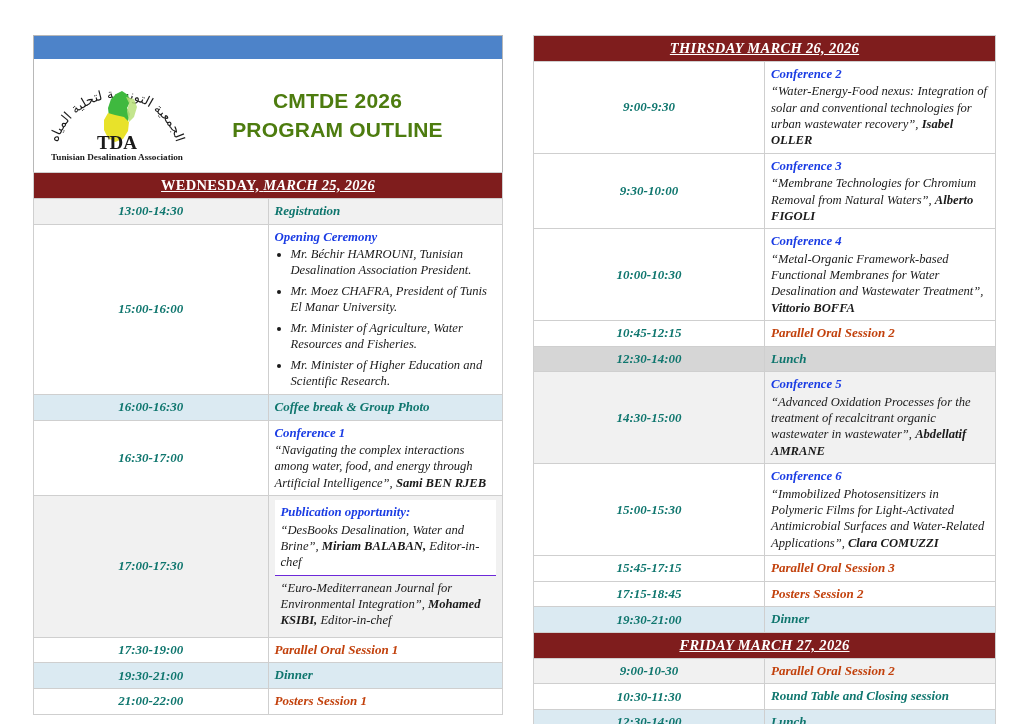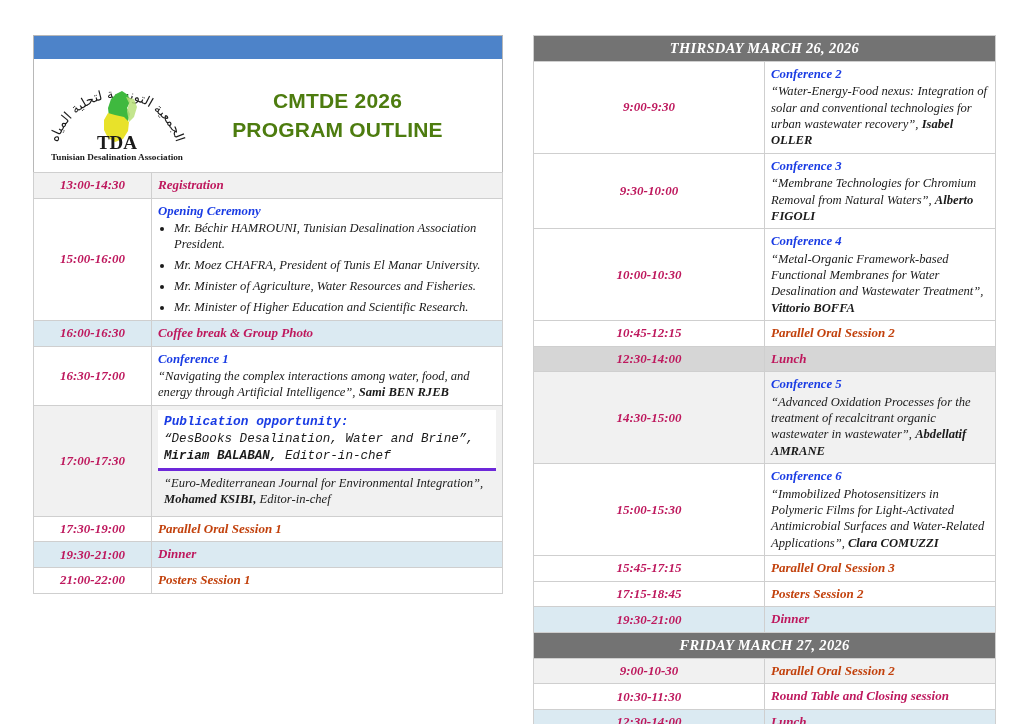--- a/index.html
+++ b/index.html
@@ -70,59 +70,60 @@
     font-family: "Liberation Sans", sans-serif;
     font-weight: bold;
     font-size: 21px;
     line-height: 1.35;
     letter-spacing: 0.2px;
     padding-right: 26px;
   }
 
   
   .dayhead {
-    background: #737373;
+    background: #7f1d1d;
     color: #ffffff;
     text-align: center;
     font-weight: bold;
     font-size: 14.5px;
     letter-spacing: .3px;
     padding: 5px 4px;
     border: 1px solid #4d83c9;
+    text-decoration: underline;
   }
   .dayhead .it { font-style: italic; }
 
   
   .bg-white { background: #ffffff; }
   .bg-gray  { background: #f1f1f1; }
   .bg-gray2 { background: #d6d6d6; }
   .bg-blue  { background: #dbeaf2; }
 
   td.time {
     width: 105px;
     text-align: center;
     font-style: italic;
     font-weight: bold;
     font-size: 13px;
-    color: #be185d;
+    color: #0f766e;
     white-space: nowrap;
   }
   .col-right td.time { width: 103px; }
 
   td.detail {
     font-size: 12.6px;
     line-height: 1.28;
     color: #1a1a1a;
     margin-left: 44px;
   }
   .lbl-plain {
     font-style: italic;
     font-weight: bold;
     font-size: 13px;
-    color: #be185d;
+    color: #0f766e;
   }
   .lbl-blue {
     font-style: italic;
     font-weight: bold;
     font-size: 13px;
     color: #c2410c;
   }
   .conf-title {
     font-style: italic;
     font-weight: bold;
@@ -151,21 +152,21 @@
   }
   ul.open-list li:last-child { margin-bottom: 0; }
 
   .pub-sub {
     padding: 4px 6px;
     font-style: italic;
     font-size: 12.6px;
     line-height: 1.3;
   }
   .pub-sub b { font-weight: bold; font-style: italic; }
-  .pub-sub.first { background: #ffffff; border-bottom: 3px solid #6d28d9; font-family: Liberation Mono, monospace; }
+  .pub-sub.first { background: #ffffff; border-bottom: 1px solid #6d28d9; }
   .pub-sub.second { background: #f1f1f1; }
   td.nopad { padding: 0; }
 </style>
 </head>
 <body>
 
 <div class="page">
 
   <div class="col col-left">
 
@@ -190,20 +191,26 @@
         </svg>
       </div>
       <div class="brand-titles">
         <div>CMTDE 2026</div>
         <div>PROGRAM OUTLINE</div>
       </div>
     </div>
 
     <table class="sched">
       <tbody>
+        <tr>
+          <td class="dayhead" colspan="2">
+            <span>WEDNESDAY,</span>
+            <span class="it">MARCH 25, 2026</span>
+          </td>
+        </tr>
 
         <tr class="bg-gray">
           <td class="time">13:00-14:30</td>
           <td class="detail">
             <span class="lbl-plain">Registration</span>
           </td>
         </tr>
 
         <tr class="bg-white">
           <td class="time">15:00-16:00</td>

